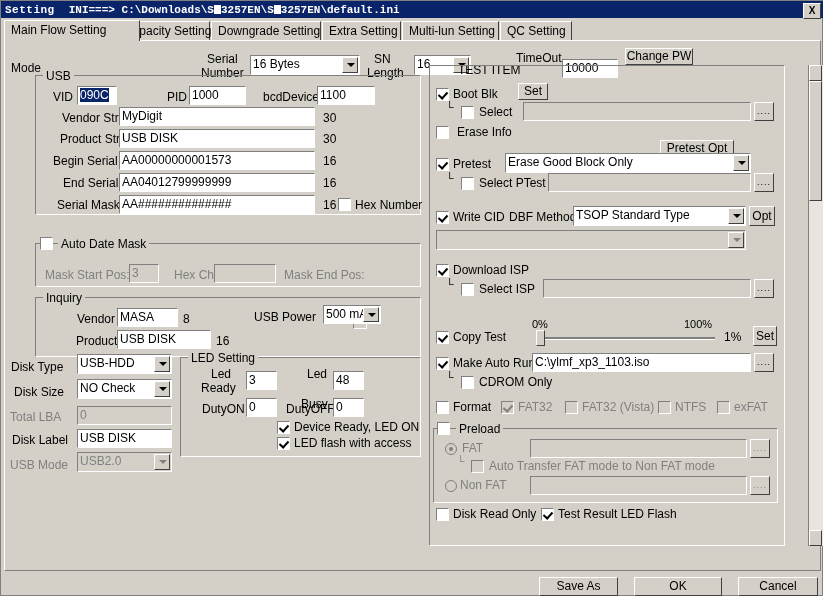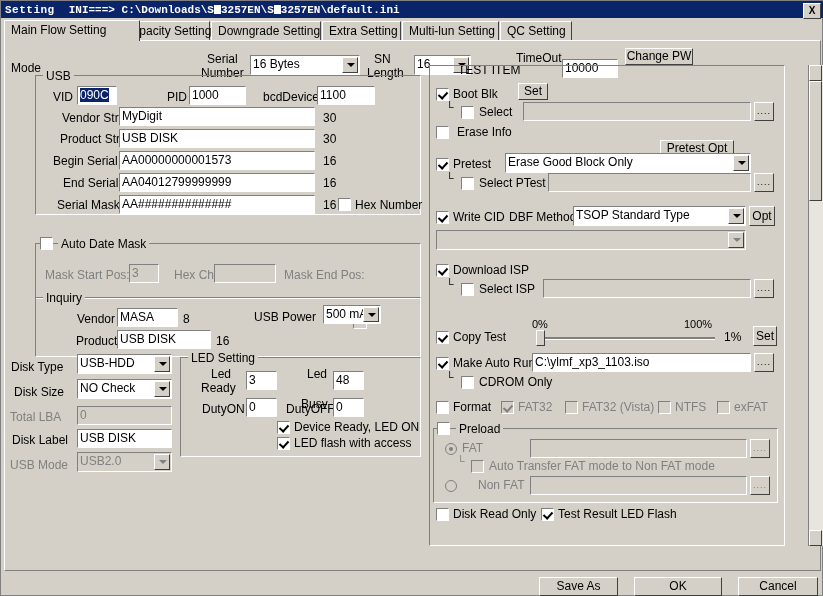--- a/index.html
+++ b/index.html
@@ -173,21 +173,21 @@
     <div class="lbl" style="left:58px;top:135px;">End Serial</div>
     <div class="txt" style="left:114px;top:132px;width:196px;height:19px;">AA04012799999999</div>
     <div class="lbl" style="left:318px;top:135px;">16</div>
 
     <div class="lbl" style="left:52px;top:157px;">Serial Mask</div>
     <div class="txt" style="left:114px;top:154px;width:196px;height:19px;">AA##############</div>
     <div class="lbl" style="left:318px;top:157px;">16</div>
     <div class="cb" style="left:333px;top:157px;"></div>
     <div class="lbl" style="left:350px;top:157px;">Hex Number</div>
 
-    <div class="group" style="left:30px;top:202px;width:386px;height:56px;">
+    <div class="group" style="left:30px;top:202px;width:386px;height:44px;">
       <span class="gl" style="left:22px;">Auto Date Mask</span>
     </div>
     <div class="cb" style="left:35px;top:196px;"></div>
     <div class="lbl dim" style="left:40px;top:227px;">Mask Start Pos:</div>
     <div class="txt dis" style="left:124px;top:223px;width:30px;height:19px;">3</div>
     <div class="lbl dim" style="left:169px;top:227px;">Hex Char:</div>
     <div class="txt dis" style="left:209px;top:223px;width:62px;height:19px;"></div>
     <div class="lbl dim" style="left:279px;top:227px;">Mask End Pos:</div>
     <div class="txt dis" style="left:348px;top:223px;width:14px;height:19px;margin-top:46px;">10</div>
 
@@ -330,21 +330,21 @@
     </div>
     <div class="cb" style="left:432px;top:381px;"></div>
     <div class="rb on" style="left:440px;top:402px;"></div>
     <div class="lbl dim" style="left:457px;top:400px;">FAT</div>
     <div class="txt dis" style="left:525px;top:398px;width:217px;height:19px;"></div>
     <div class="btn dotbtn" style="left:745px;top:398px;width:20px;height:19px;color:#808080;">....</div>
     <div class="elbow" style="left:452px;top:414px;color:#808080;">└</div>
     <div class="cb dis" style="left:466px;top:419px;"></div>
     <div class="lbl dim" style="left:484px;top:418px;">Auto Transfer FAT mode to Non FAT mode</div>
     <div class="rb" style="left:440px;top:439px;"></div>
-    <div class="lbl dim" style="left:473px;top:437px;text-align:right;">Non FAT</div>
+    <div class="lbl dim" style="left:455px;top:437px;text-align:right;">Non FAT</div>
     <div class="txt dis" style="left:525px;top:435px;width:217px;height:19px;"></div>
     <div class="btn dotbtn" style="left:745px;top:435px;width:20px;height:19px;color:#808080;">....</div>
 
     <div class="cb" style="left:431px;top:467px;"></div>
     <div class="lbl" style="left:448px;top:466px;">Disk Read Only</div>
     <div class="cb on" style="left:536px;top:467px;"></div>
     <div class="lbl" style="left:553px;top:466px;">Test Result LED Flash</div>
 
   </div>
 

